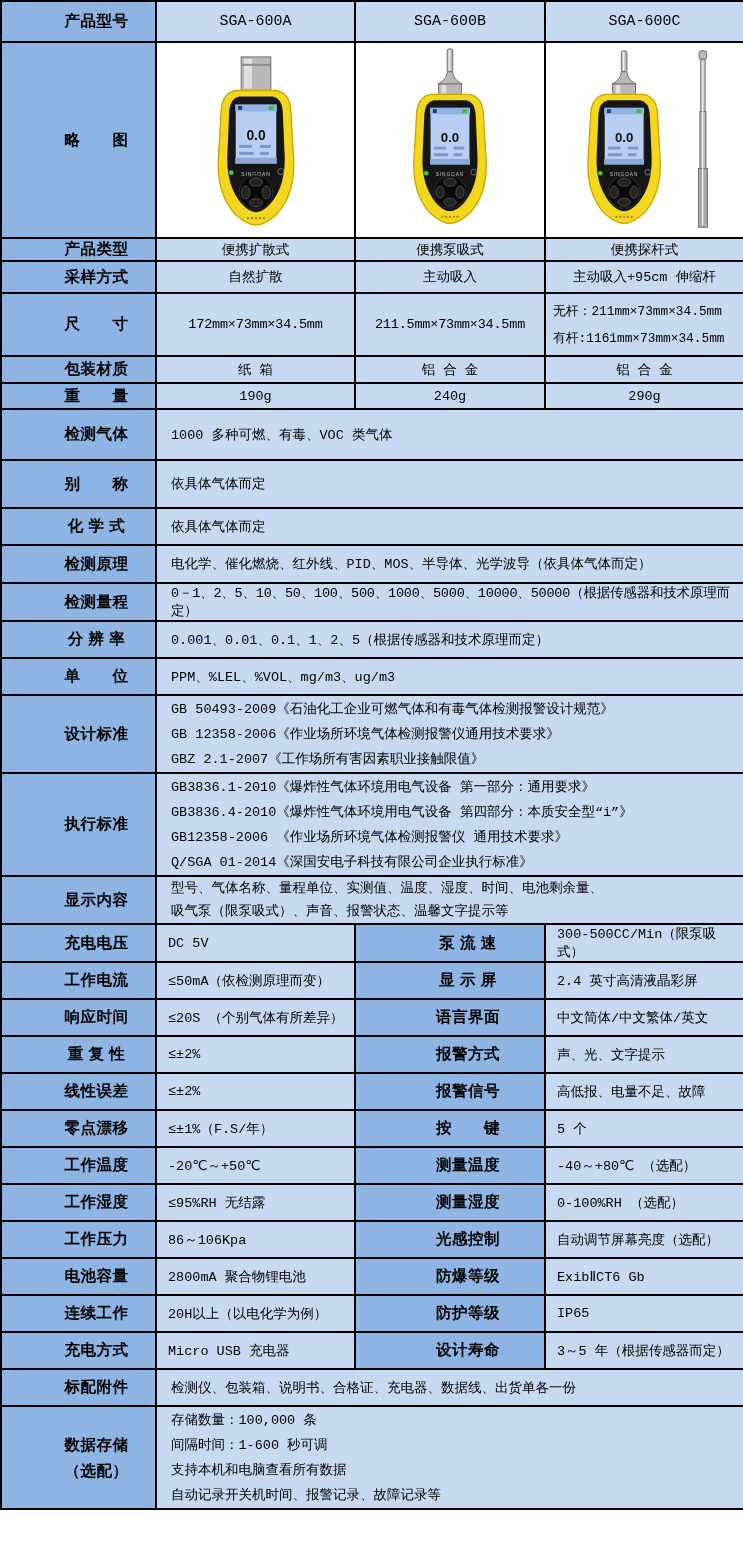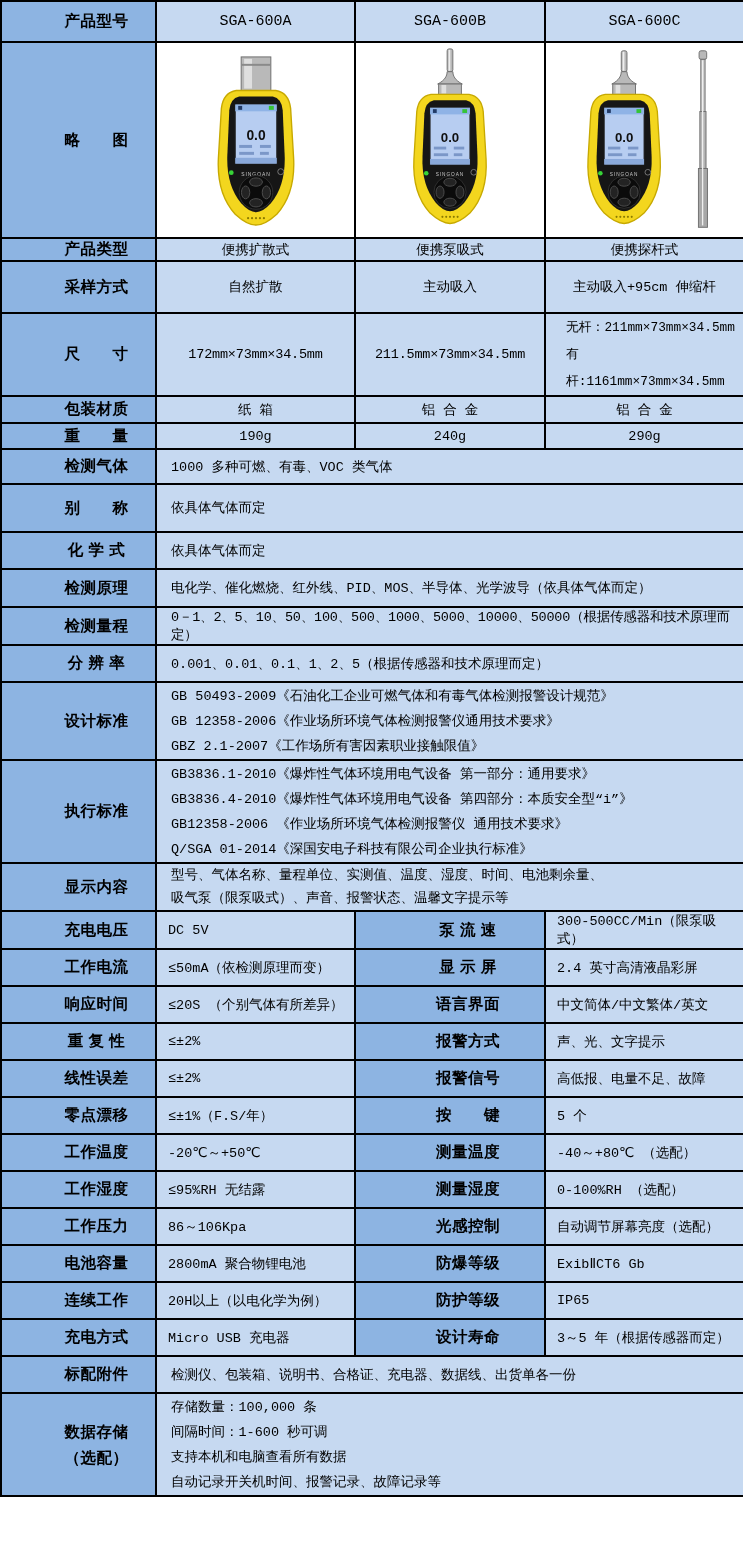--- a/index.html
+++ b/index.html
@@ -184,49 +184,49 @@
     </div>
   </td>
 </tr>
 
 <tr style="height:18px">
   <td class="lbl">产品类型</td>
   <td class="val center">便携扩散式</td>
   <td class="val center">便携泵吸式</td>
   <td class="val center">便携探杆式</td>
 </tr>
-<tr style="height:52px">
+<tr style="height:32px">
   <td class="lbl">采样方式</td>
   <td class="val center">自然扩散</td>
   <td class="val center">主动吸入</td>
   <td class="val center">主动吸入+95cm 伸缩杆</td>
 </tr>
 <tr style="height:63px">
   <td class="lbl">尺　　寸</td>
   <td class="val center tight">172mm×73mm×34.5mm</td>
   <td class="val center tight">211.5mm×73mm×34.5mm</td>
-  <td class="val left csize" style="padding-left:20px">
+  <td class="val left csize" style="padding-left:7px">
     <div>无杆：211mm×73mm×34.5mm</div>
     <div>有杆:1161mm×73mm×34.5mm</div>
   </td>
 </tr>
 <tr style="height:27px">
   <td class="lbl">包装材质</td>
   <td class="val center">纸 箱</td>
   <td class="val center">铝 合 金</td>
   <td class="val center">铝 合 金</td>
 </tr>
 <tr style="height:26px">
   <td class="lbl">重　　量</td>
   <td class="val center">190g</td>
   <td class="val center">240g</td>
   <td class="val center">290g</td>
 </tr>
 
-<tr style="height:35px">
+<tr style="height:51px">
   <td class="lbl">检测气体</td>
   <td class="val left" colspan="3">1000 多种可燃、有毒、VOC 类气体</td>
 </tr>
 <tr style="height:48px">
   <td class="lbl">别　　称</td>
   <td class="val left" colspan="3">依具体气体而定</td>
 </tr>
 <tr style="height:37px">
   <td class="lbl">化 学 式</td>
   <td class="val left" colspan="3">依具体气体而定</td>
@@ -235,20 +235,24 @@
   <td class="lbl">检测原理</td>
   <td class="val left" colspan="3">电化学、催化燃烧、红外线、PID、MOS、半导体、光学波导（依具体气体而定）</td>
 </tr>
 <tr style="height:37px">
   <td class="lbl">检测量程</td>
   <td class="val left tight" colspan="3">0－1、2、5、10、50、100、500、1000、5000、10000、50000（根据传感器和技术原理而定）</td>
 </tr>
 <tr style="height:37px">
   <td class="lbl">分 辨 率</td>
   <td class="val left" colspan="3">0.001、0.01、0.1、1、2、5（根据传感器和技术原理而定）</td>
+</tr>
+<tr style="height:37px">
+  <td class="lbl">单　　位</td>
+  <td class="val left" colspan="3">PPM、%LEL、%VOL、mg/m3、ug/m3</td>
 </tr>
 
 <tr style="height:78px">
   <td class="lbl">设计标准</td>
   <td class="val left mline" colspan="3">
     <div>GB 50493-2009《石油化工企业可燃气体和有毒气体检测报警设计规范》</div>
     <div>GB 12358-2006《作业场所环境气体检测报警仪通用技术要求》</div>
     <div>GBZ 2.1-2007《工作场所有害因素职业接触限值》</div>
   </td>
 </tr>

